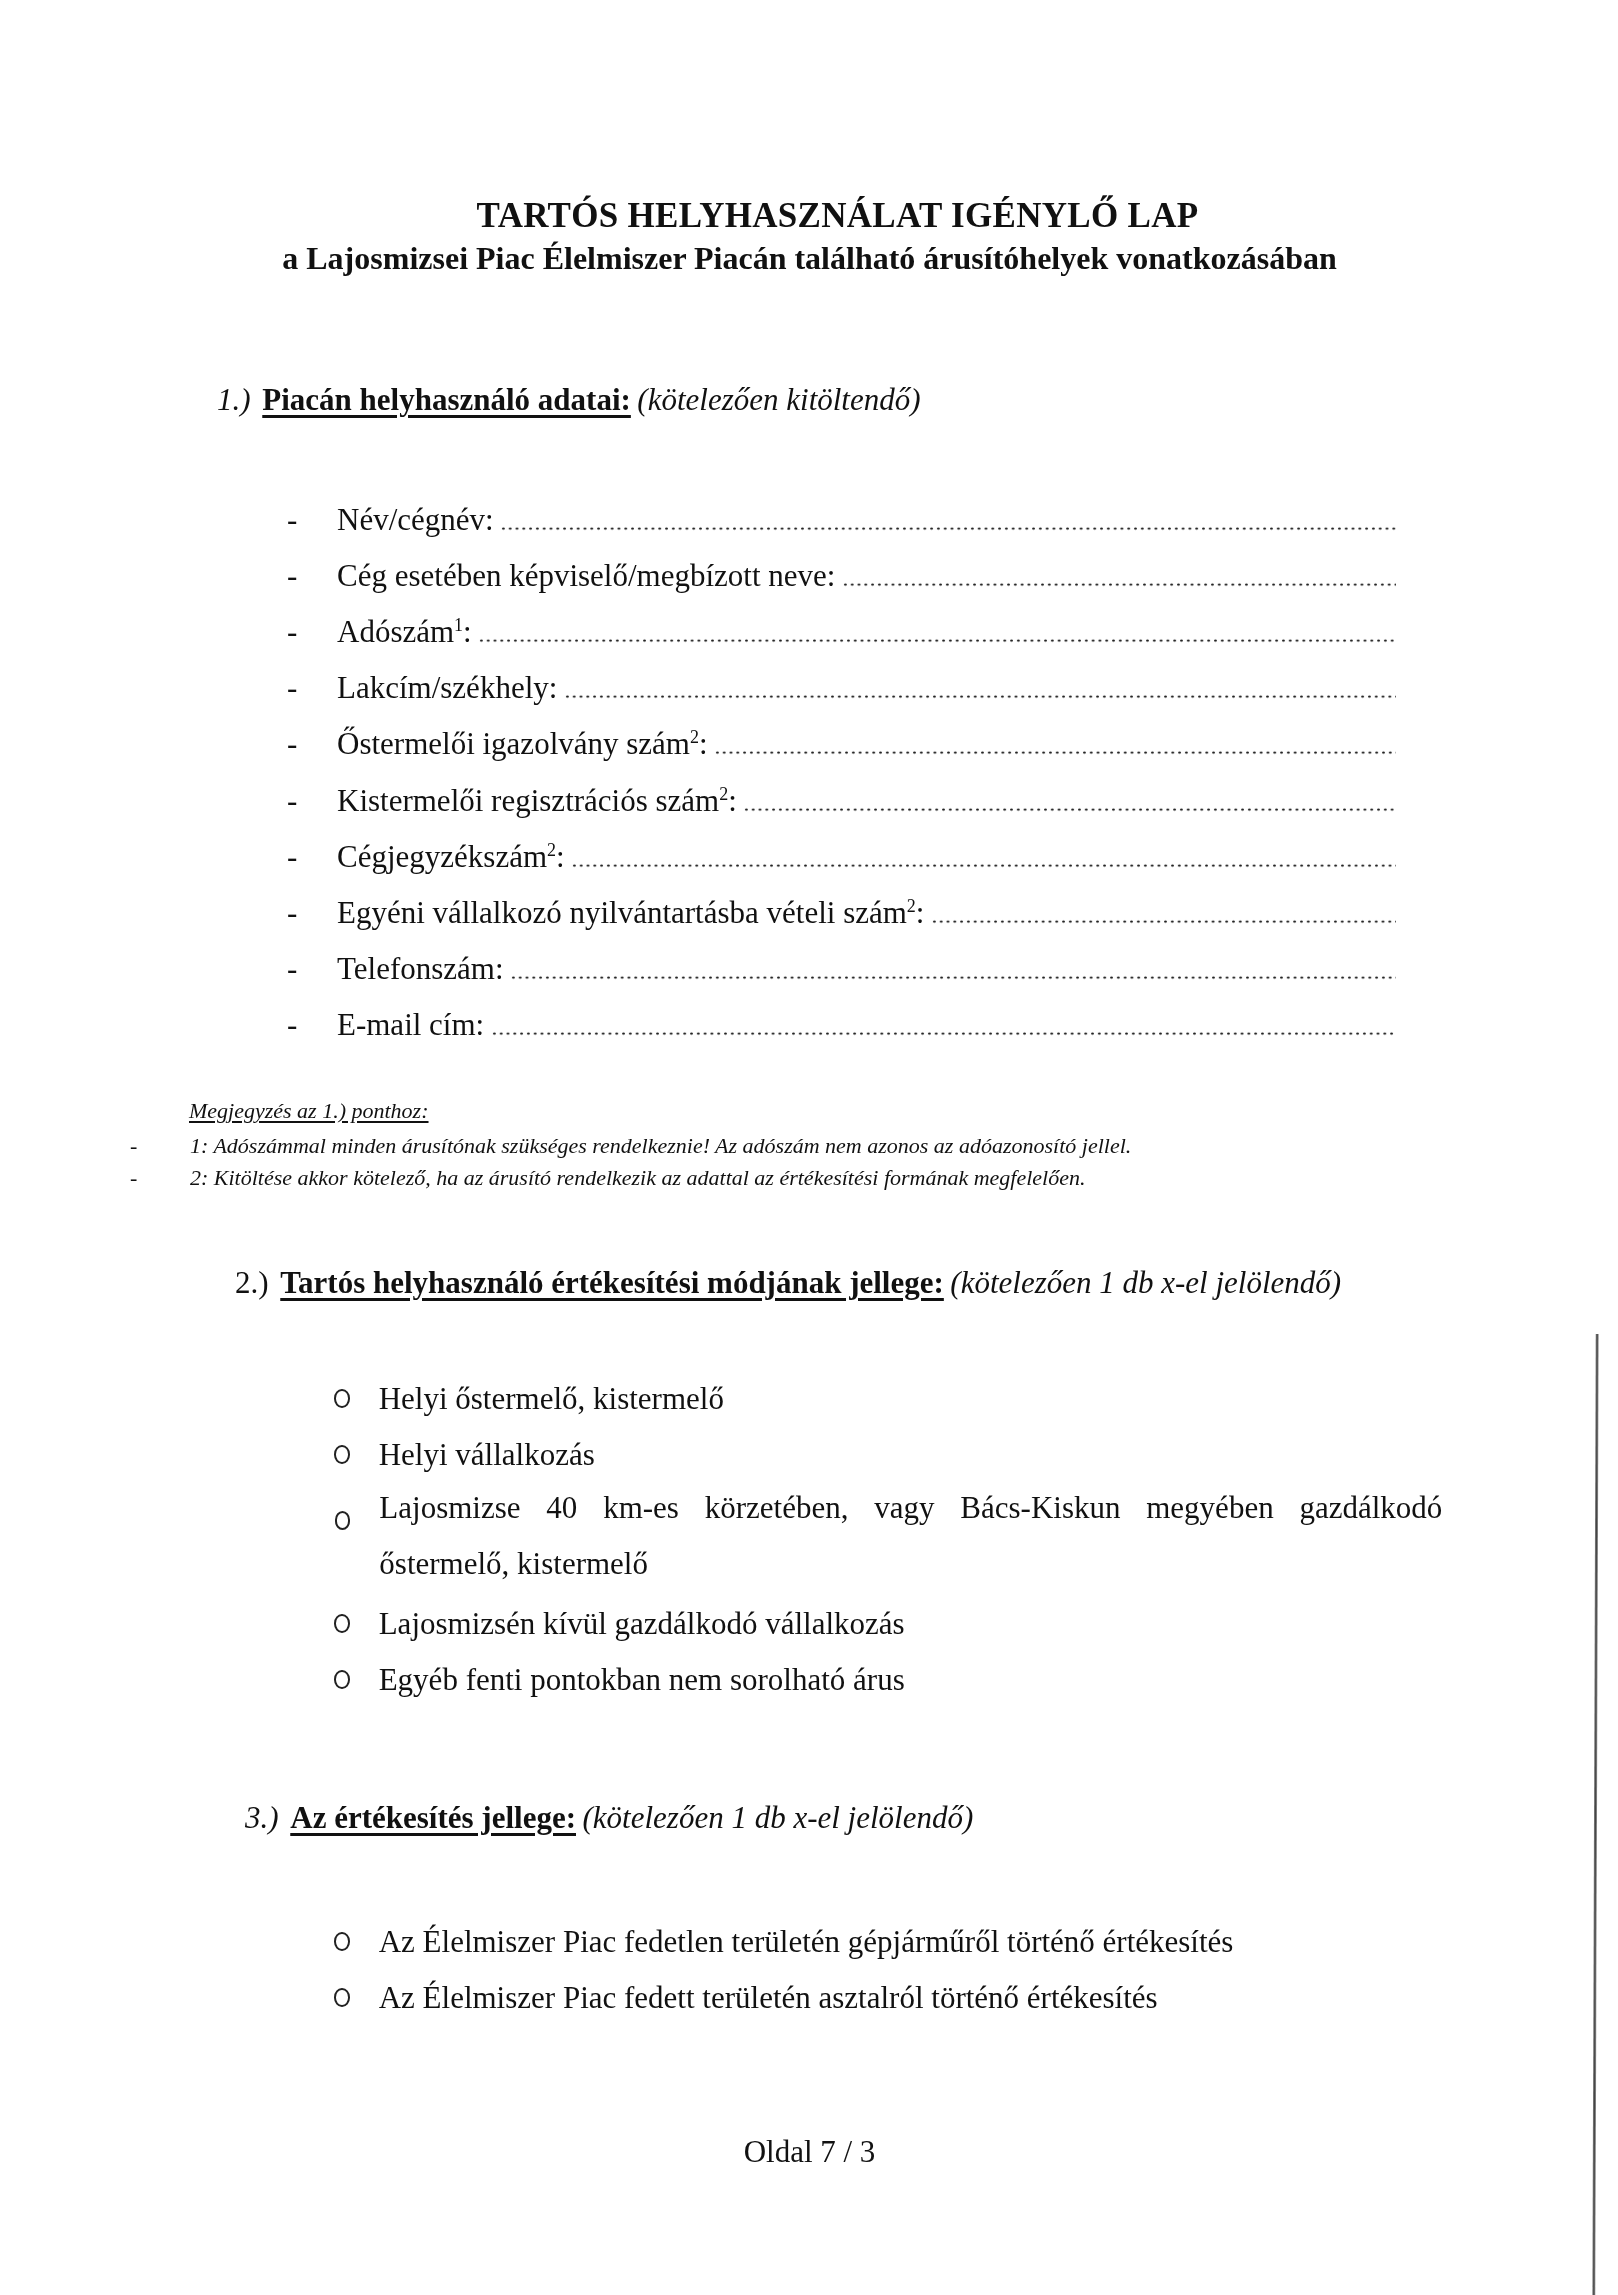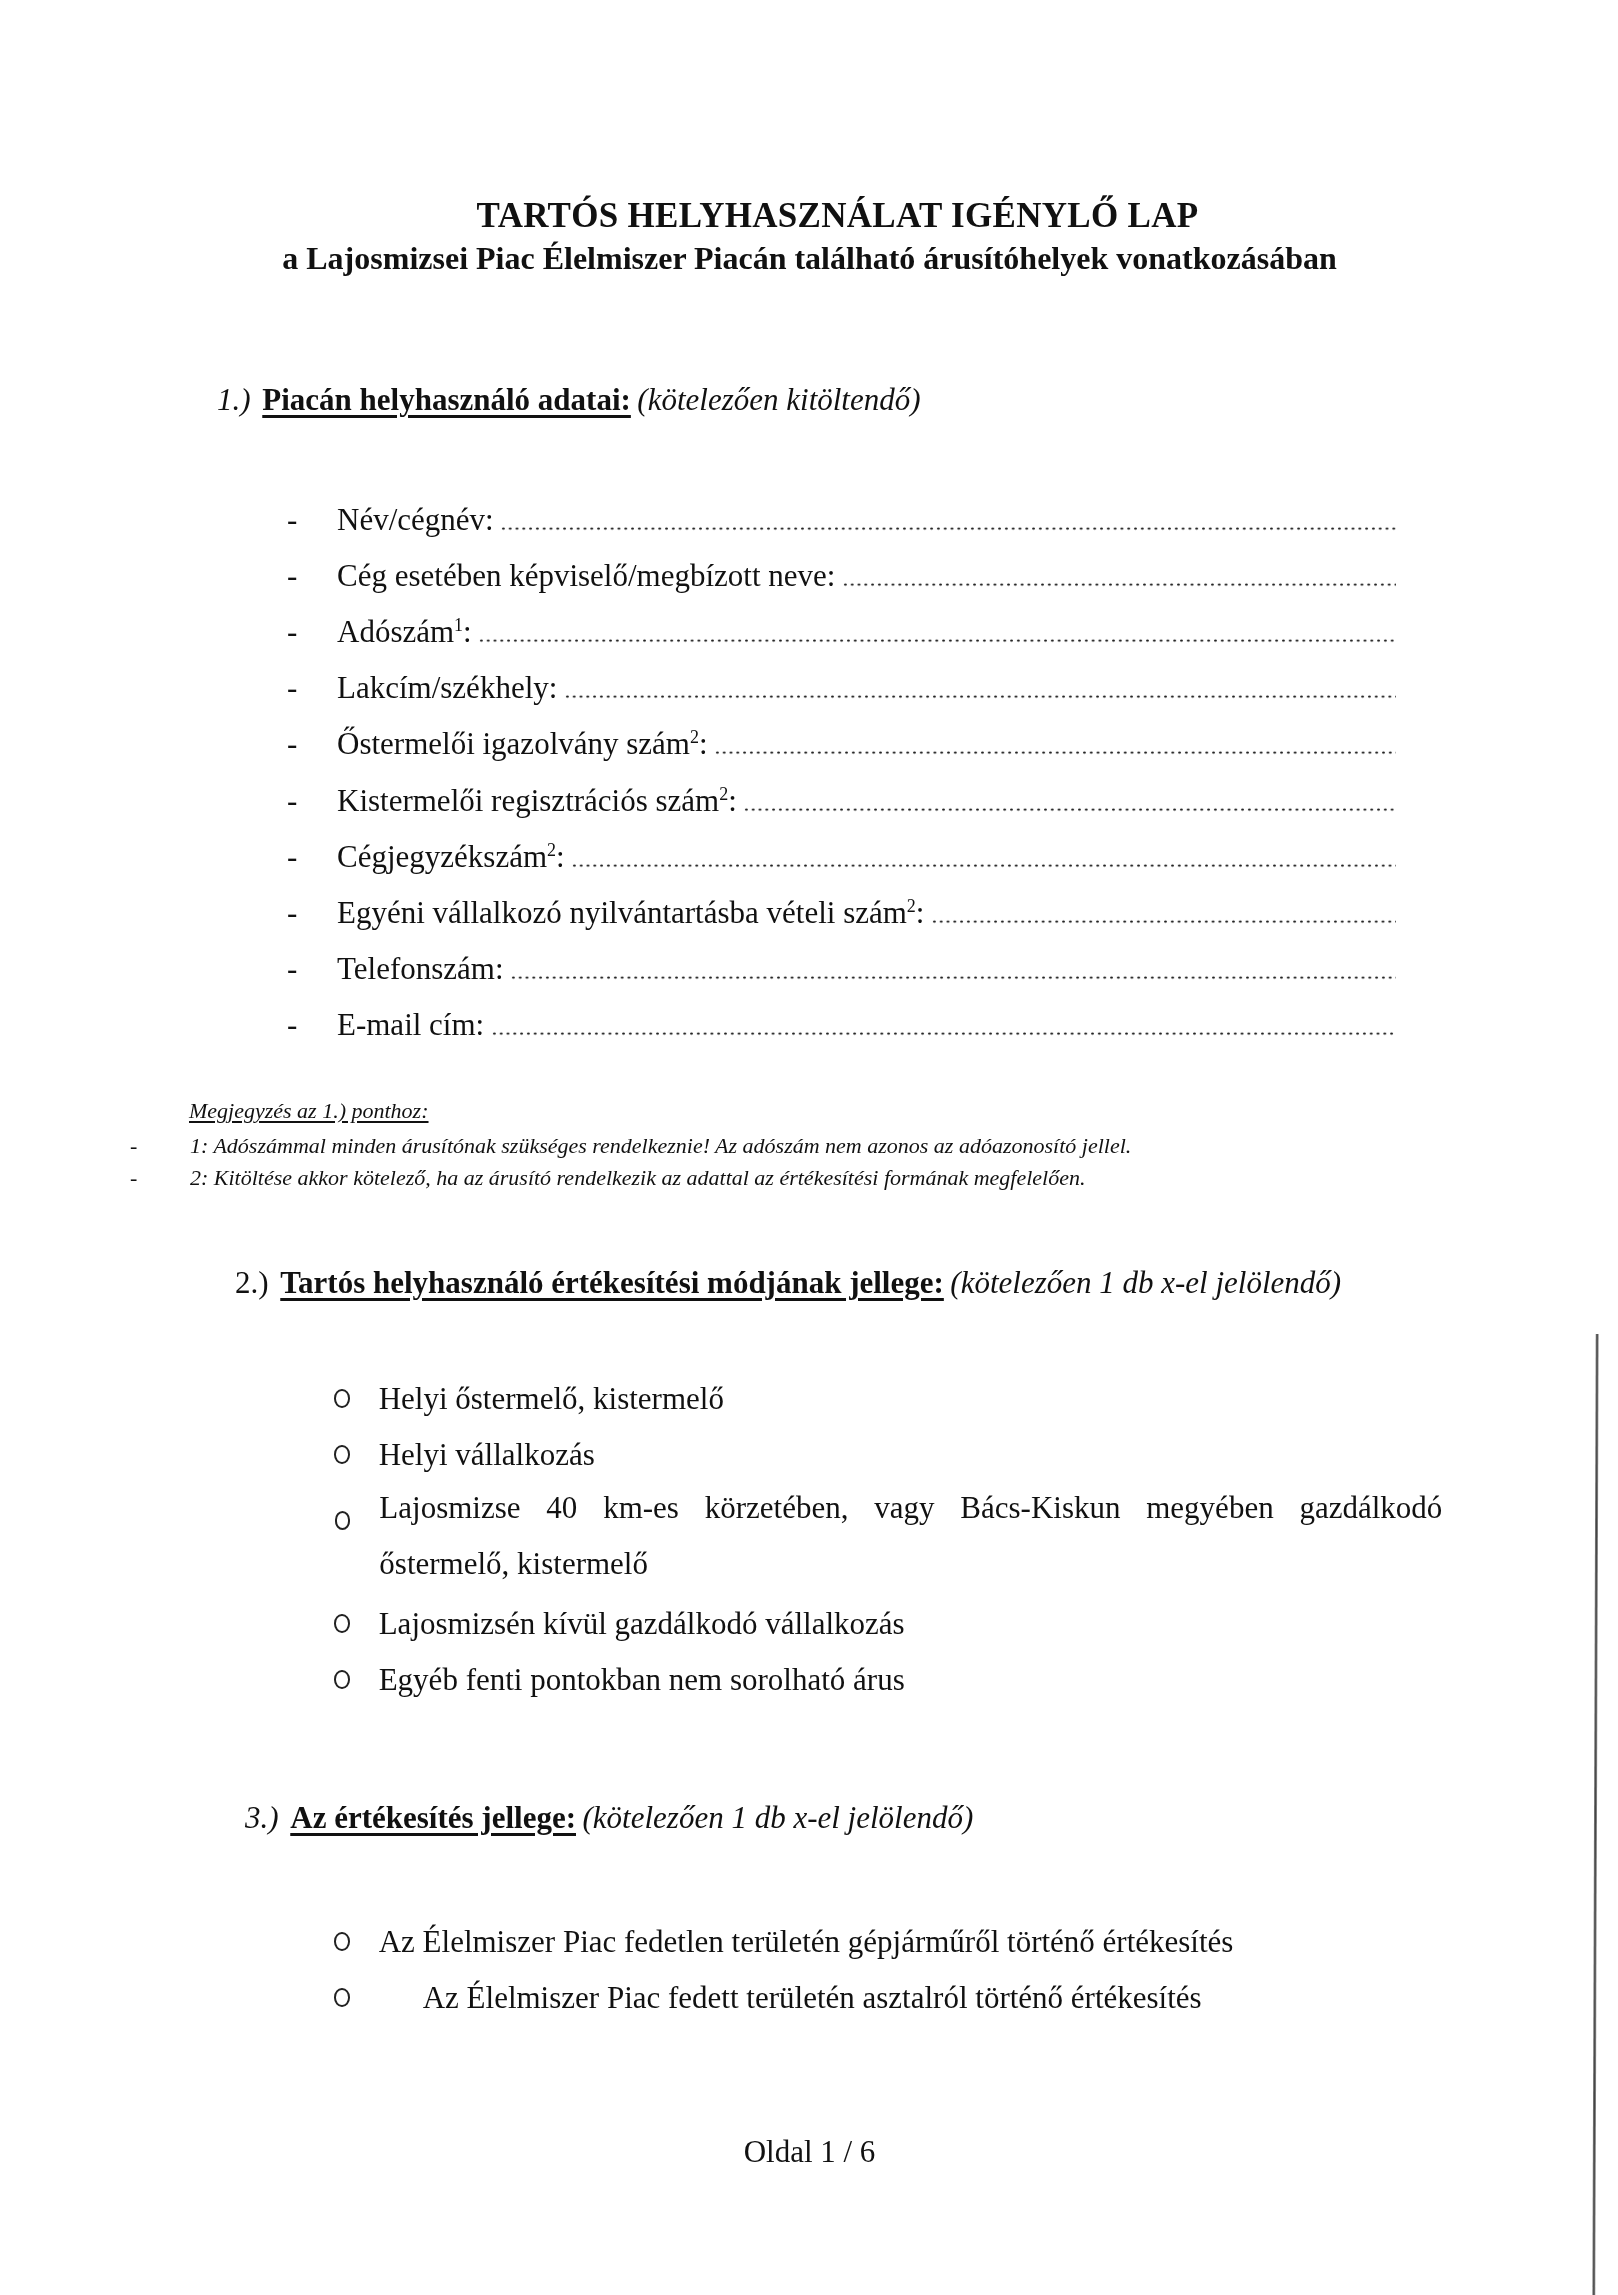--- a/index.html
+++ b/index.html
@@ -58,21 +58,21 @@
     .s2-opt { left: 334px; }
     #opt2-0 { top: 1381px; }
     #opt2-1 { top: 1437px; }
     #opt2-2 { top: 1493px; width: 1109px; justify-content: center; }
     #opt2-2 .text { white-space: normal; line-height: 56px; text-align: justify; text-align-last: left; width: 1063px; margin-top: -13px; }
     #opt2-3 { top: 1606px; }
     #opt2-4 { top: 1662px; justify-content: space-between; }
 
     .s3-opt { left: 334px; }
     #opt3-0 { top: 1924px; }
-    #opt3-1 { top: 1980px; gap: 44px; }
+    #opt3-1 { top: 1980px; }
 
     #footer { left: 0; width: 1619px; text-align: center; top: 2134px; font-size: 31px; }
 
     #scan-edge {
       left: 1594px; top: 1334px; width: 3.3px; height: 962px;
       background: linear-gradient(to right, #888, #444, #999);
       transform: skewX(-0.2deg);
     }
   </style>
 </head>
@@ -179,16 +179,16 @@
 
 <div class="abs option s3-opt" id="opt3-0">
   <span class="circle"></span>
   <span class="text">Az Élelmiszer Piac fedetlen területén gépjárműről történő értékesítés</span>
 </div>
 <div class="abs option s3-opt" id="opt3-1">
   <span class="circle"></span>
   <span class="text">Az Élelmiszer Piac fedett területén asztalról történő értékesítés</span>
 </div>
 
-<div class="abs" id="footer">Oldal 1 / 6</div>
+<div class="abs" id="footer">Oldal 7 / 3</div>
 
 <div class="abs" id="scan-edge"></div>
 
 
 </body></html>

